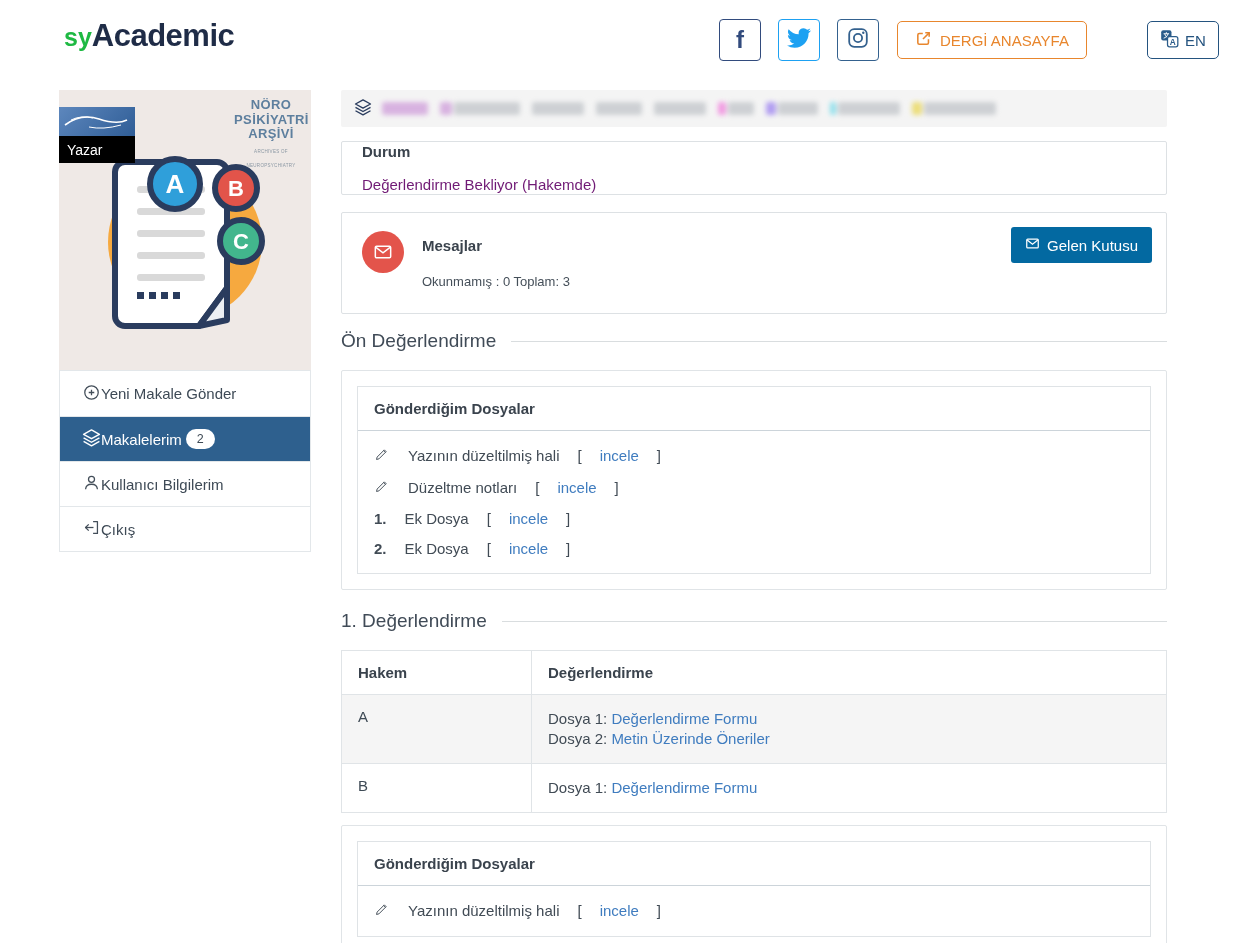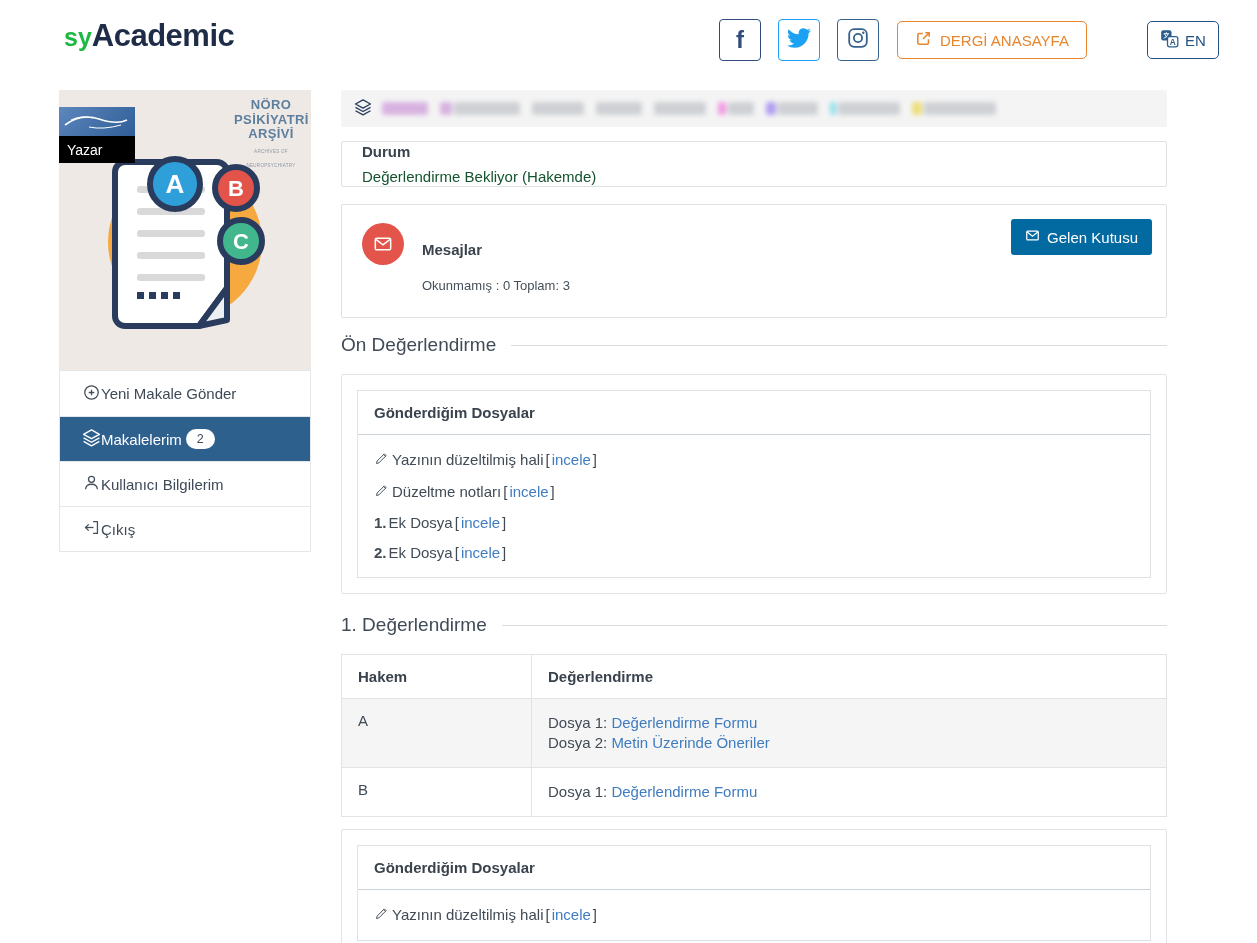--- a/index.html
+++ b/index.html
@@ -50,41 +50,41 @@
   .main { position:absolute; left:341px; top:90px; width:826px; }
 
   .crumb { height:37px; background:#f4f4f4; border-radius:2px; display:flex; align-items:center;
     gap:10px; padding:0 13px; margin-bottom:14px; }
   .redacted { display:flex; align-items:center; gap:2px; filter:blur(2.5px); opacity:0.65; }
   .redacted i { display:block; height:13px; border-radius:2px; }
 
   .card { border:1px solid #dde1e4; border-radius:2px; background:#fff; padding:1px 20px; }
   .card-status { margin-bottom:17px; }
   .card-status .title { font-weight:bold; font-size:15px; color:#3a434d; }
-  .card-status .value { font-size:15px; color:#14532d; margin-top:8px; }
+  .card-status .value { font-size:15px; color:#701a75; margin-top:16px; }
 
   .card-msg { position:relative; margin-bottom:16px; padding:18px 20px 24px; display:flex; gap:18px; }
   .msg-circle { width:42px; height:42px; border-radius:50%; background:#e3544b; display:flex;
     align-items:center; justify-content:center; flex:0 0 auto; }
-  .msg-title { font-weight:bold; font-size:15px; color:#3a434d; margin-top:18px; }
+  .msg-title { font-weight:bold; font-size:15px; color:#3a434d; margin-top:6px; }
   .msg-summary { font-size:13px; color:#454f59; margin-top:20px; }
   .btn-inbox { position:absolute; right:14px; top:14px; background:#0369a1; color:#fff;
     border:none; border-radius:3px; font-size:15px; padding:9px 14px; display:flex;
     align-items:center; gap:7px; cursor:pointer; font-family:inherit; }
 
   .section-head { display:flex; align-items:center; margin:16px 0 18px; }
   .section-head .txt { font-size:19px; color:#404b57; white-space:nowrap; }
   .section-head .rule { flex:1; height:1px; background:#d9dddf; margin-left:15px; }
 
   .panel { border:1px solid #e0e4e7; border-radius:2px; padding:15px; margin-bottom:10px; background:#fff; }
   .inner { border:1px solid #dfe3e6; background:#fff; }
   .inner-head { padding:13px 16px; font-weight:bold; font-size:15px; color:#3a434d;
     border-bottom:1px solid #ccd4da; }
   .inner-body { padding:2px 16px 16px; }
-  .file-row { display:flex; align-items:center; gap:2px; margin-top:13px; font-size:15px; color:#414b55; }
+  .file-row { display:flex; align-items:center; gap:18px; margin-top:13px; font-size:15px; color:#414b55; }
   .file-row .num { font-weight:bold; }
   a.lnk { color:#3f7cbf; text-decoration:none; cursor:pointer; }
 
   table.review { width:100%; border-collapse:collapse; margin-bottom:12px; }
   table.review th, table.review td { border:1px solid #e0e4e7; text-align:left;
     padding:13px 16px; font-size:15px; vertical-align:top; }
   table.review th { font-weight:bold; color:#3a434d; }
   table.review .col-reviewer { width:190px; }
   table.review tr.stripe td { background:#f5f5f5; }
   .cell-line { margin:2px 0 3px; }

